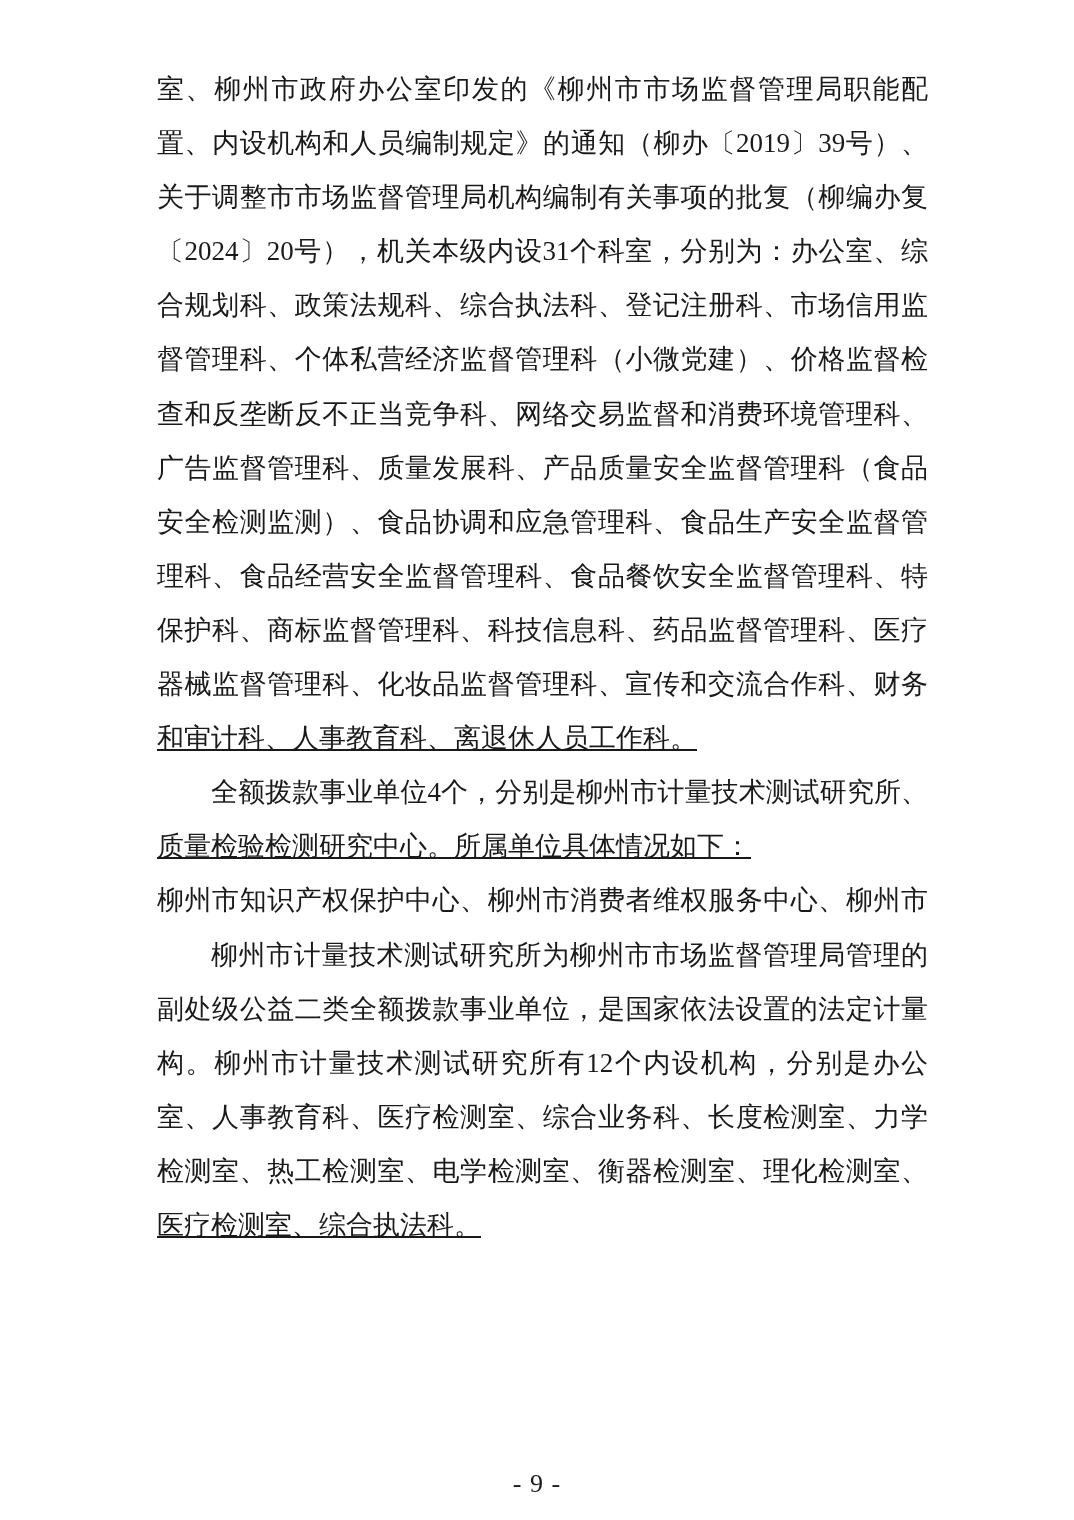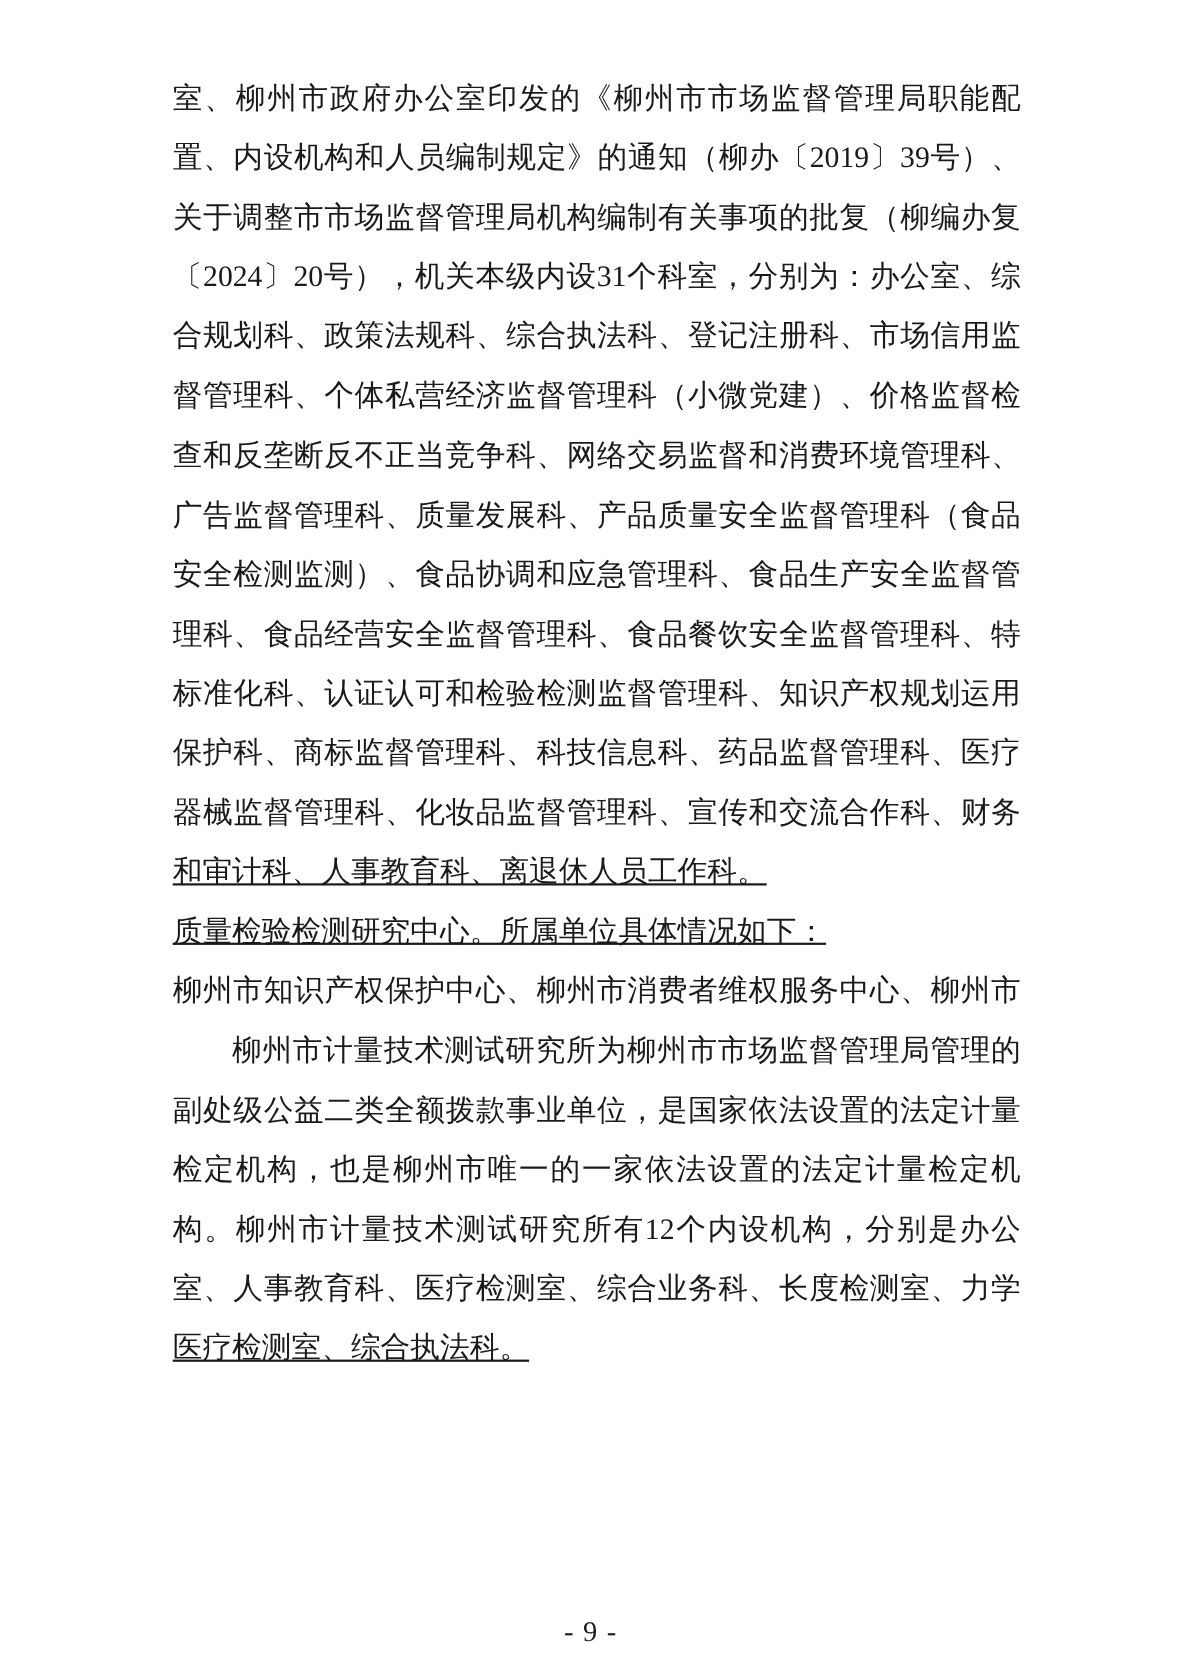--- a/index.html
+++ b/index.html
@@ -60,28 +60,28 @@
     <div class="line">室、柳州市政府办公室印发的《柳州市市场监督管理局职能配</div>
     <div class="line">置、内设机构和人员编制规定》的通知（柳办〔2019〕39号）、</div>
     <div class="line">关于调整市市场监督管理局机构编制有关事项的批复（柳编办复</div>
     <div class="line">〔2024〕20号），机关本级内设31个科室，分别为：办公室、综</div>
     <div class="line">合规划科、政策法规科、综合执法科、登记注册科、市场信用监</div>
     <div class="line">督管理科、个体私营经济监督管理科（小微党建）、价格监督检</div>
     <div class="line">查和反垄断反不正当竞争科、网络交易监督和消费环境管理科、</div>
     <div class="line">广告监督管理科、质量发展科、产品质量安全监督管理科（食品</div>
     <div class="line">安全检测监测）、食品协调和应急管理科、食品生产安全监督管</div>
     <div class="line">理科、食品经营安全监督管理科、食品餐饮安全监督管理科、特</div>
-    <div class="line">标准化科、认证认可和检验检测监督管理科、知识产权规划运用</div>
     <div class="line">保护科、商标监督管理科、科技信息科、药品监督管理科、医疗</div>
     <div class="line">器械监督管理科、化妆品监督管理科、宣传和交流合作科、财务</div>
     <div class="line end">和审计科、人事教育科、离退休人员工作科。</div>
+    <div class="line indent">全额拨款事业单位4个，分别是柳州市计量技术测试研究所、</div>
     <div class="line end">质量检验检测研究中心。所属单位具体情况如下：</div>
     <div class="line">柳州市知识产权保护中心、柳州市消费者维权服务中心、柳州市</div>
     <div class="line indent">柳州市计量技术测试研究所为柳州市市场监督管理局管理的</div>
     <div class="line">副处级公益二类全额拨款事业单位，是国家依法设置的法定计量</div>
-    <div class="line">检定机构，也是柳州市唯一的一家依法设置的法定计量检定机</div>
     <div class="line">构。柳州市计量技术测试研究所有12个内设机构，分别是办公</div>
     <div class="line">室、人事教育科、医疗检测室、综合业务科、长度检测室、力学</div>
+    <div class="line">检测室、热工检测室、电学检测室、衡器检测室、理化检测室、</div>
     <div class="line end">医疗检测室、综合执法科。</div>
   </div>
 
   <div class="pagenum">- 9 -</div>
 </div>
 
 </body></html>

